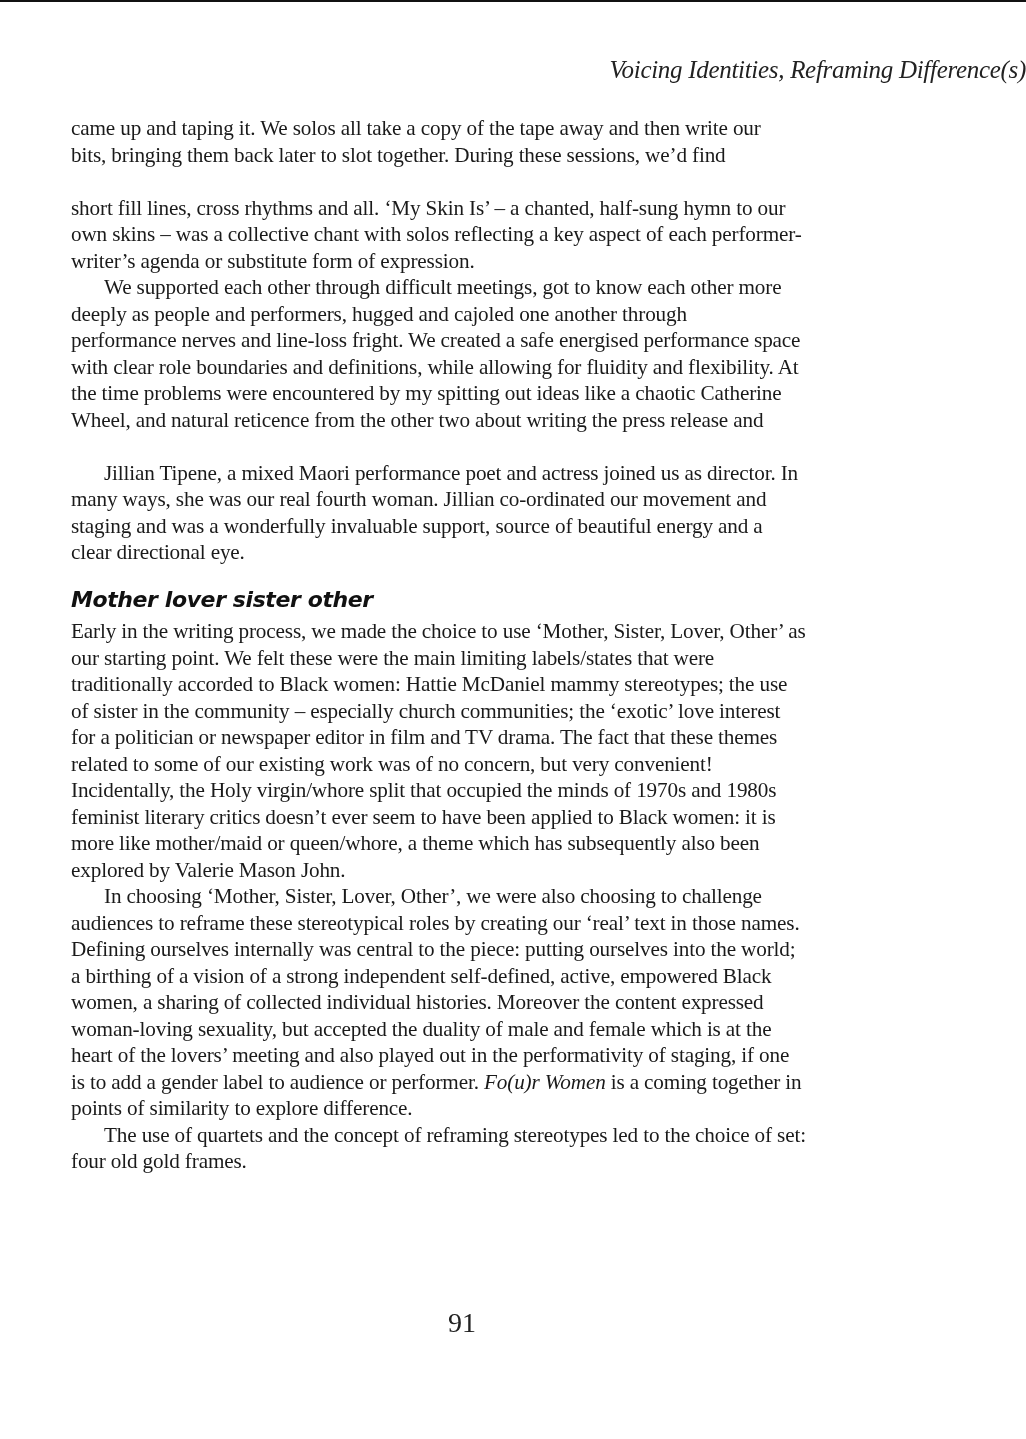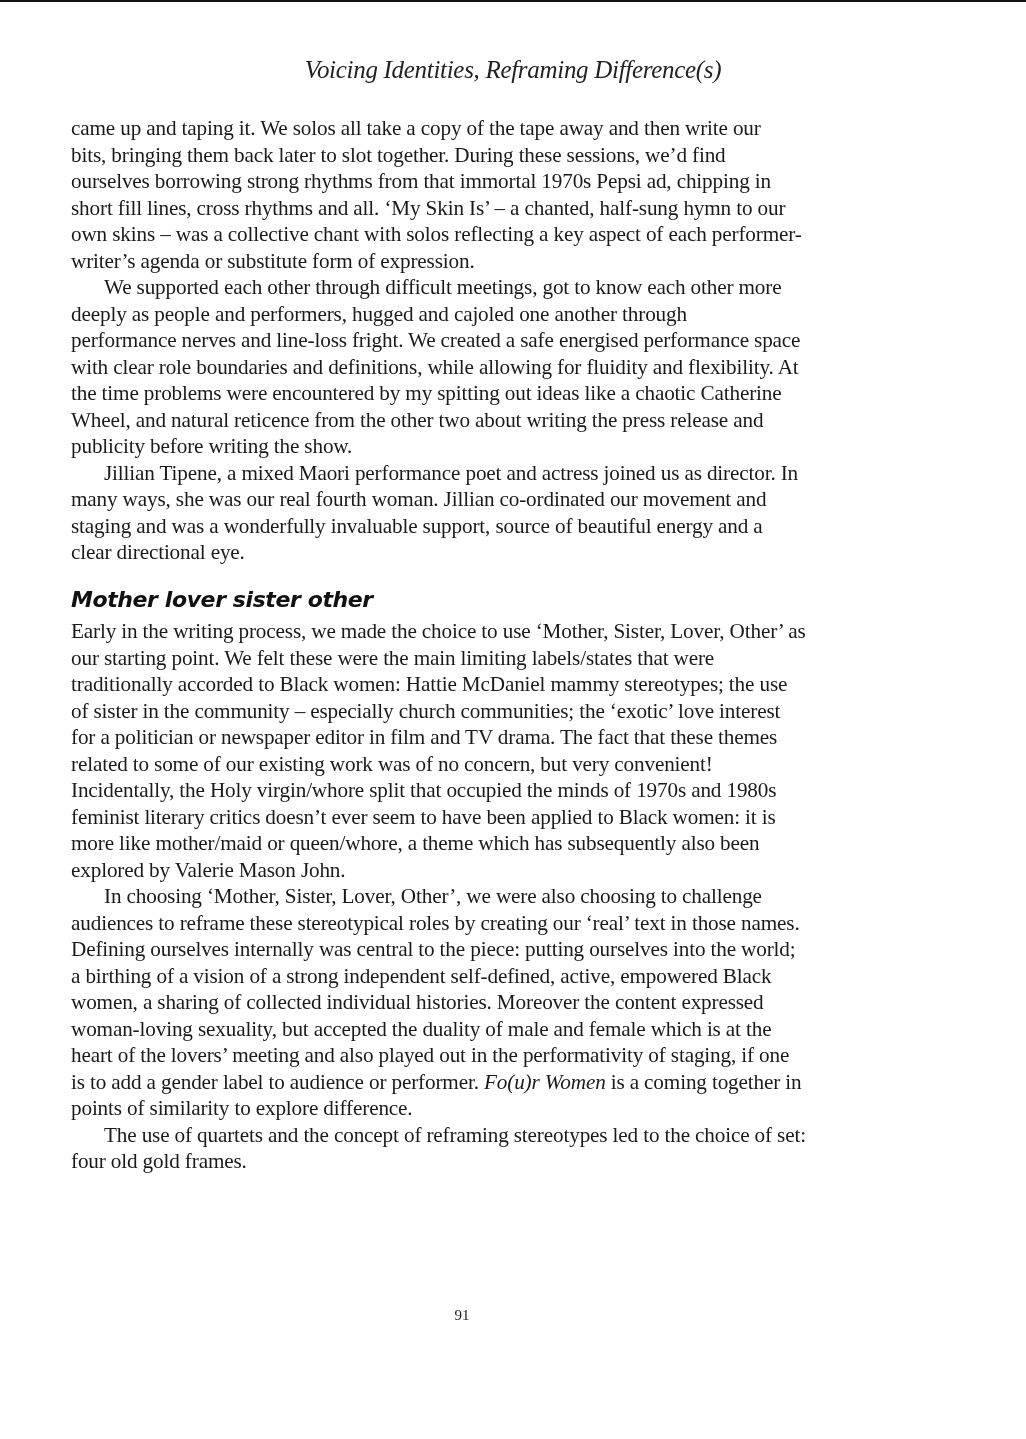--- a/index.html
+++ b/index.html
@@ -1,51 +1,49 @@
 <!DOCTYPE html>
 <html><head>
 <meta charset="utf-8">
 <style>
   html, body { margin: 0; padding: 0; background: #ffffff; }
   body { width: 1026px; height: 1439px; position: relative; overflow: hidden; }
   .topbar { position: absolute; left: 0; top: 0; width: 1026px; height: 2px; background: #111; }
   .page { position: absolute; left: 0; top: 0; width: 1026px; height: 1439px;
           font-family: "Liberation Serif", "DejaVu Serif", serif; color: #1a1a1a; }
-  .running-head { position: absolute; top: 56px; left: 0; width: 1026px; text-align: center;
+  .running-head { position: absolute; top: 56px; left: 0; width: 1026px; text-align: right;
           font-style: italic; font-size: 25px; letter-spacing: -0.3px; color: #222; }
   .line { position: absolute; left: 71px; font-size: 21.2px; line-height: 26.5px;
           white-space: nowrap; letter-spacing: -0.15px; }
   .line.indent { left: 104px; }
   .heading { position: absolute; left: 71px; top: 587px; font-family: "DejaVu Sans", "Liberation Sans", sans-serif;
           font-weight: bold; font-style: italic; font-size: 22px; letter-spacing: -0.4px; color: #111; }
-  .folio { position: absolute; top: 1307px; left: 0; width: 924px; text-align: center; font-size: 15px; color: #222; }
+  .folio { position: absolute; top: 1307px; left: 0; width: 924px; text-align: center; font-size: 28px; color: #222; }
   em { font-style: italic; }
 </style>
 </head>
 <body>
 
 <div class="topbar"></div>
 
 <div class="page">
   <div class="running-head">Voicing Identities, Reframing Difference(s)</div>
 
   <div class="line" style="top:115px">came up and taping it. We solos all take a copy of the tape away and then write our</div>
   <div class="line" style="top:141.5px">bits, bringing them back later to slot together. During these sessions, we’d find</div>
-  <div class="line" style="top:168px">ourselves borrowing strong rhythms from that immortal 1970s Pepsi ad, chipping in</div>
   <div class="line" style="top:194.5px">short fill lines, cross rhythms and all. ‘My Skin Is’ – a chanted, half-sung hymn to our</div>
   <div class="line" style="top:247.5px">writer’s agenda or substitute form of expression.</div>
   <div class="line" style="top:221px">own skins – was a collective chant with solos reflecting a key aspect of each performer-</div>
 
   <div class="line indent" style="top:274px">We supported each other through difficult meetings, got to know each other more</div>
   <div class="line" style="top:300.5px">deeply as people and performers, hugged and cajoled one another through</div>
   <div class="line" style="top:327px">performance nerves and line-loss fright. We created a safe energised performance space</div>
   <div class="line" style="top:353.5px">with clear role boundaries and definitions, while allowing for fluidity and flexibility. At</div>
   <div class="line" style="top:380px">the time problems were encountered by my spitting out ideas like a chaotic Catherine</div>
   <div class="line" style="top:406.5px">Wheel, and natural reticence from the other two about writing the press release and</div>
-  <div class="line" style="top:433px">publicity before writing the show.</div>
 
   <div class="line indent" style="top:459.5px">Jillian Tipene, a mixed Maori performance poet and actress joined us as director. In</div>
   <div class="line" style="top:512.5px">staging and was a wonderfully invaluable support, source of beautiful energy and a</div>
   <div class="line" style="top:486px">many ways, she was our real fourth woman. Jillian co-ordinated our movement and</div>
   <div class="line" style="top:539px">clear directional eye.</div>
 
   <div class="heading">Mother lover sister other</div>
 
   <div class="line" style="top:618px">Early in the writing process, we made the choice to use ‘Mother, Sister, Lover, Other’ as</div>
   <div class="line" style="top:644.5px">our starting point. We felt these were the main limiting labels/states that were</div>

